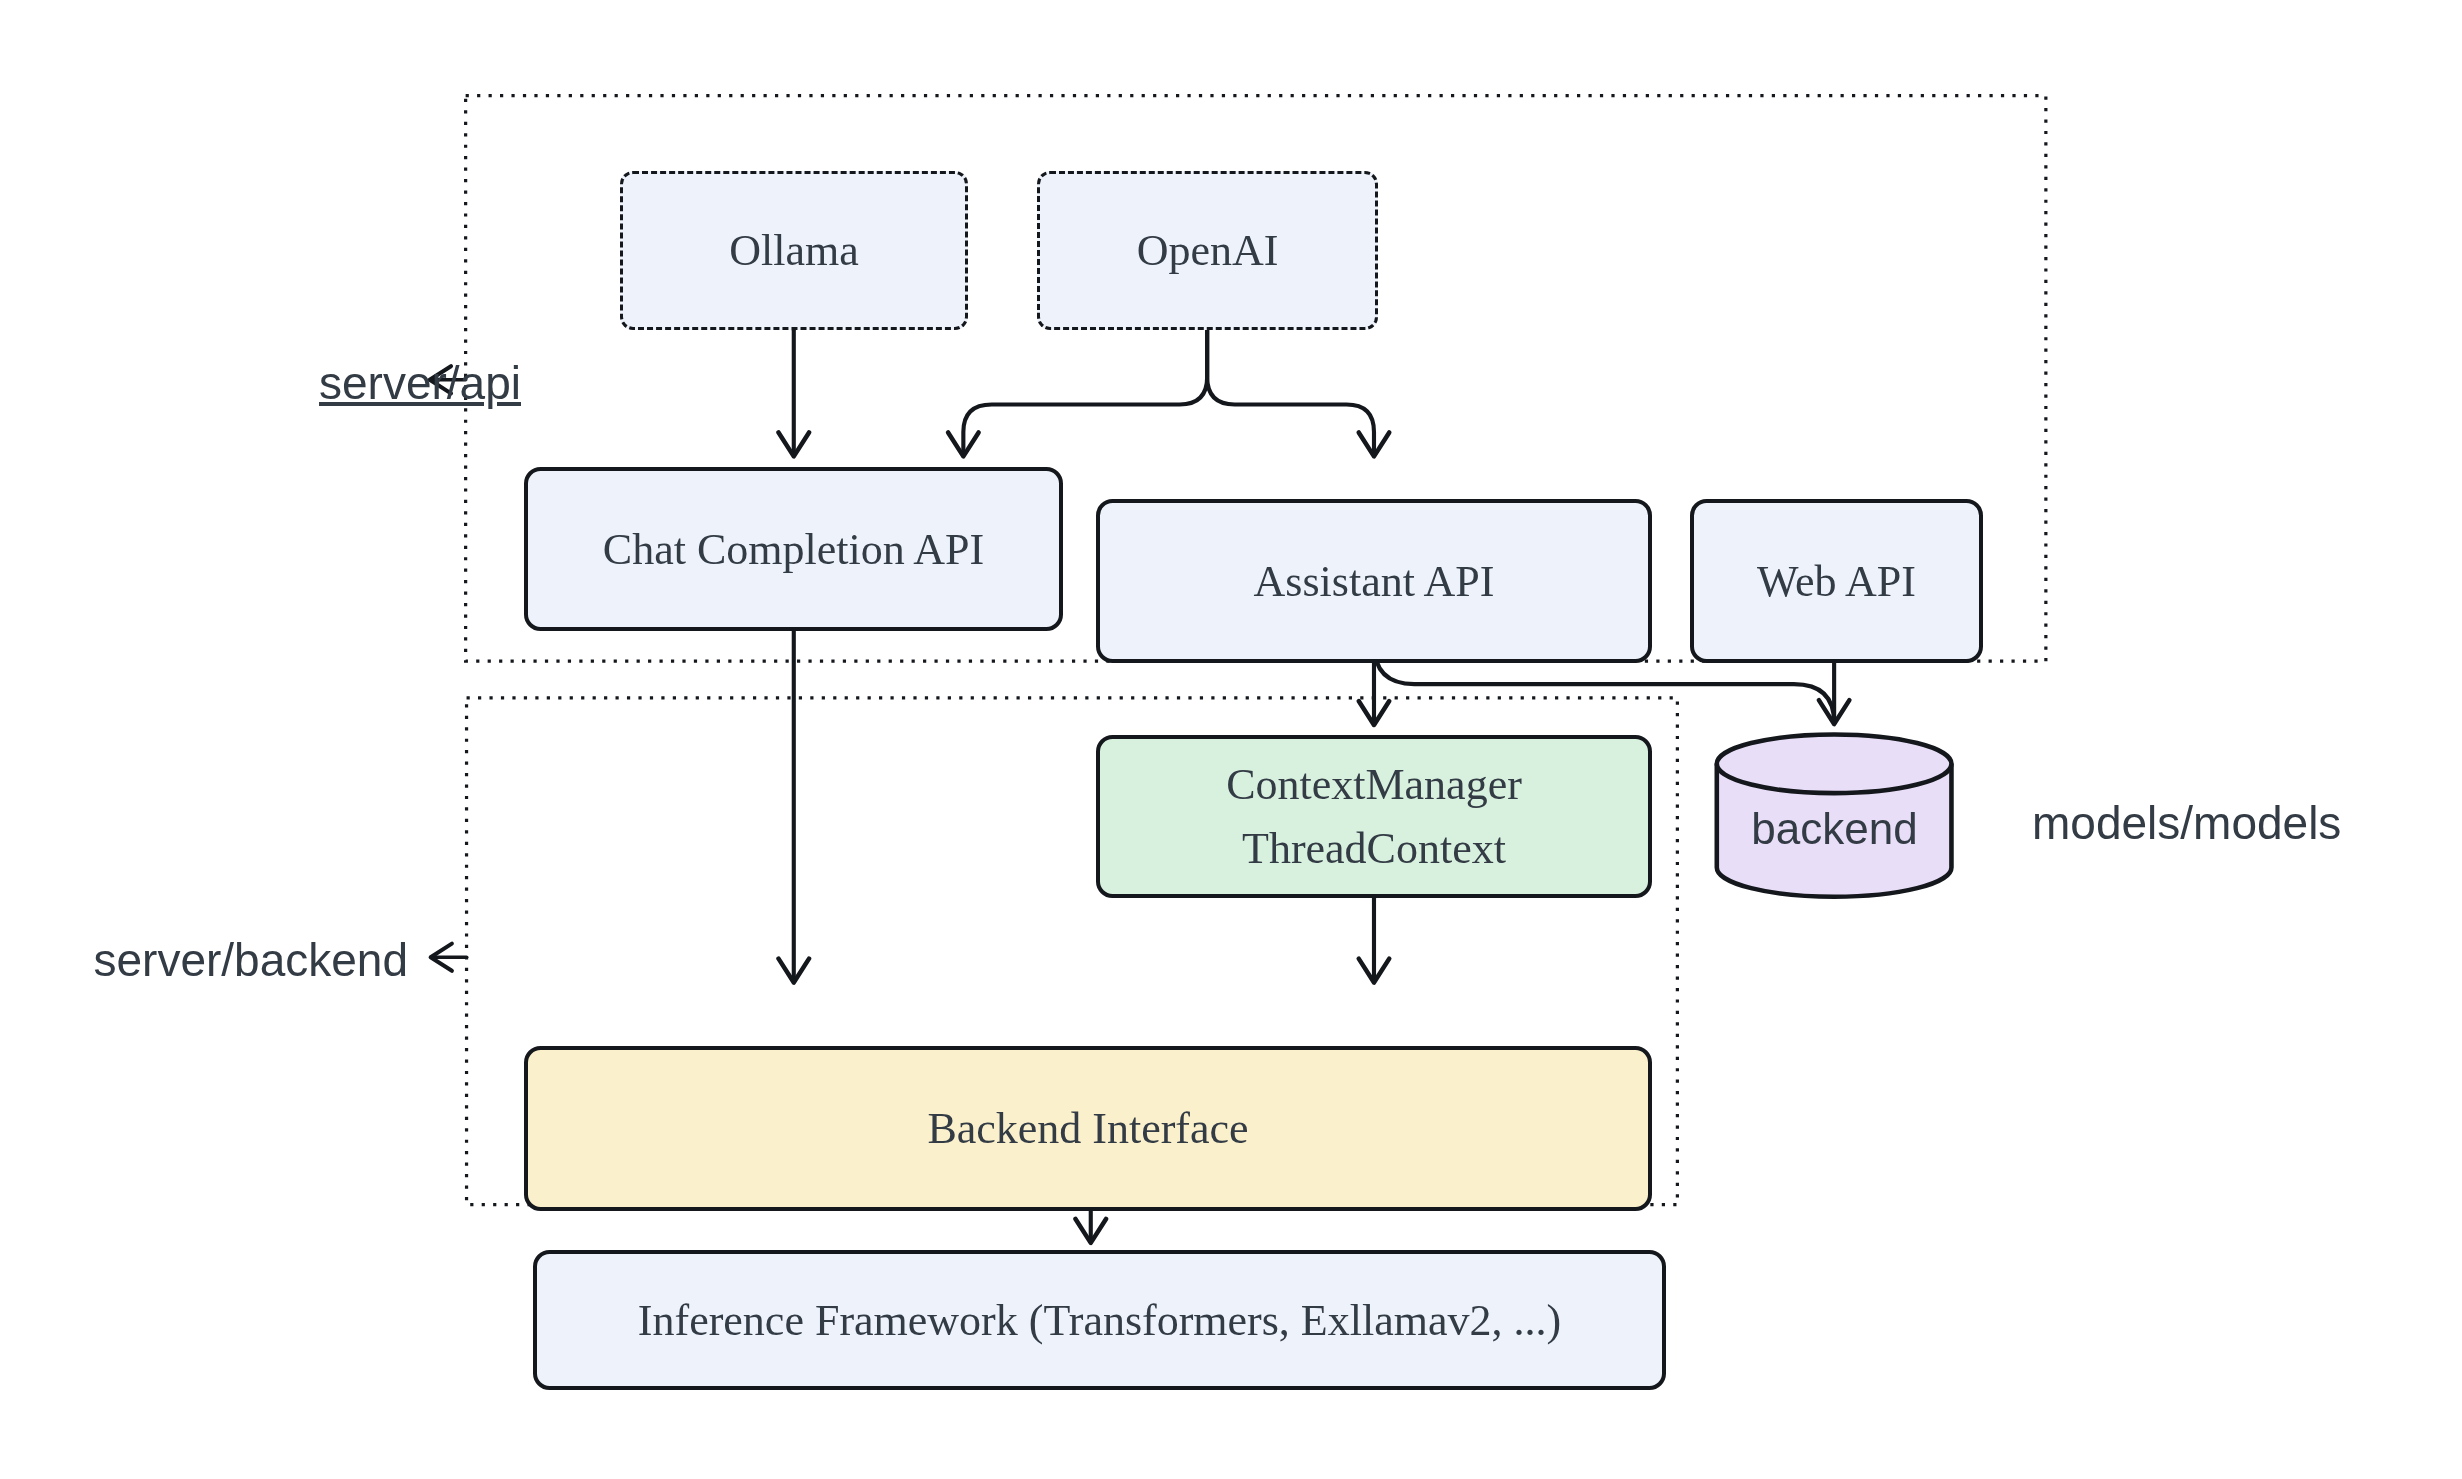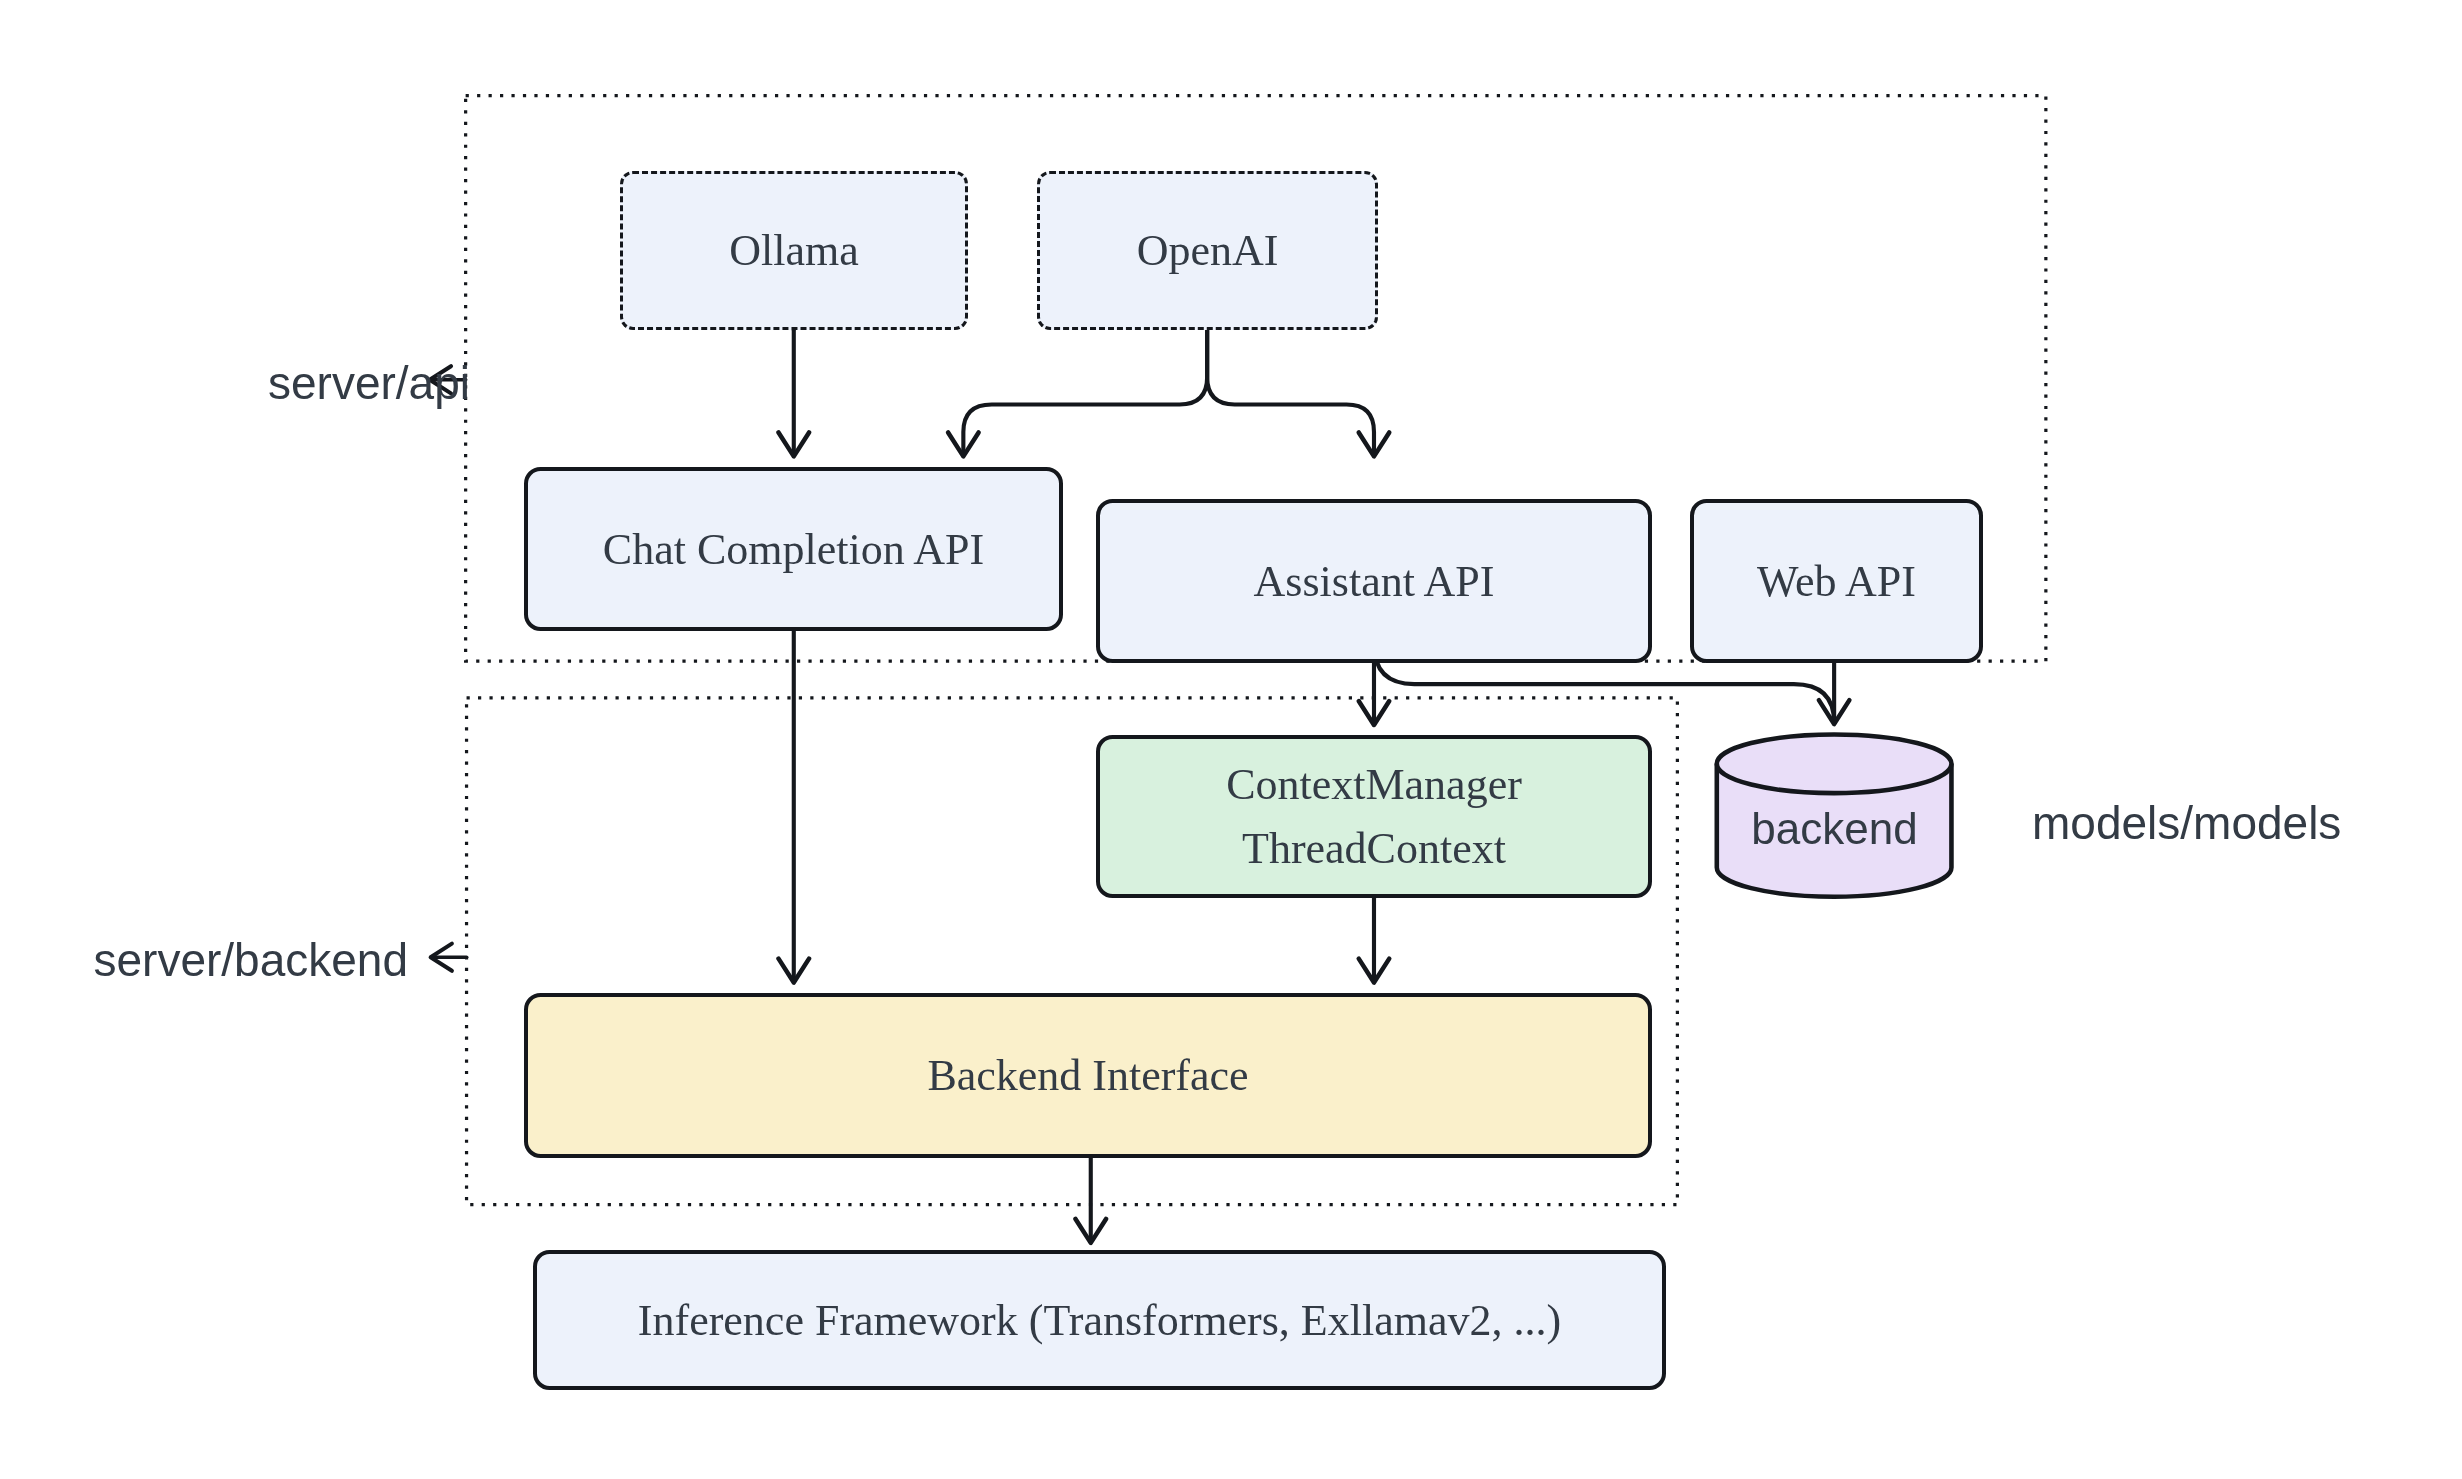--- a/index.html
+++ b/index.html
@@ -83,28 +83,28 @@
     <span>Assistant API</span>
   </div>
   <div class="node" style="left:1690px; top:467px; width:293px; height:164px;margin-top:32px;">
     <span>Web API</span>
   </div>
 
   <div class="node green" style="left:1096px; top:735px; width:556px; height:163px; flex-direction:column; line-height:64px;">
     <span>ContextManager</span>
     <span>ThreadContext</span>
   </div>
-  <div class="node yellow" style="left:524px; top:993px; width:1128px; height:165px;">
+  <div class="node yellow" style="left:524px; top:1046px; width:1128px; height:165px;">
     <span>Backend Interface</span>
   </div>
 
   <div class="node" style="left:524px; top:1250px; width:1133px; height:140px;margin-left:9px;">
     <span>Inference Framework (Transformers, Exllamav2, ...)</span>
   </div>
 
   <div class="db-label" style="left:1717px; top:787px; width:235px; height:83px;">backend</div>
 
-  <div class="zone-label right-align" style="right:1992px; top:356px;">server/api</div>
+  <div class="zone-label right-align" style="right:1941px; top:356px;text-decoration:underline;">server/api</div>
   <div class="zone-label right-align" style="right:2054px; top:933px;">server/backend</div>
   <div class="zone-label" style="left:2032px; top:796px;">models/models</div>
 
 </div>
 
 
 </body></html>

